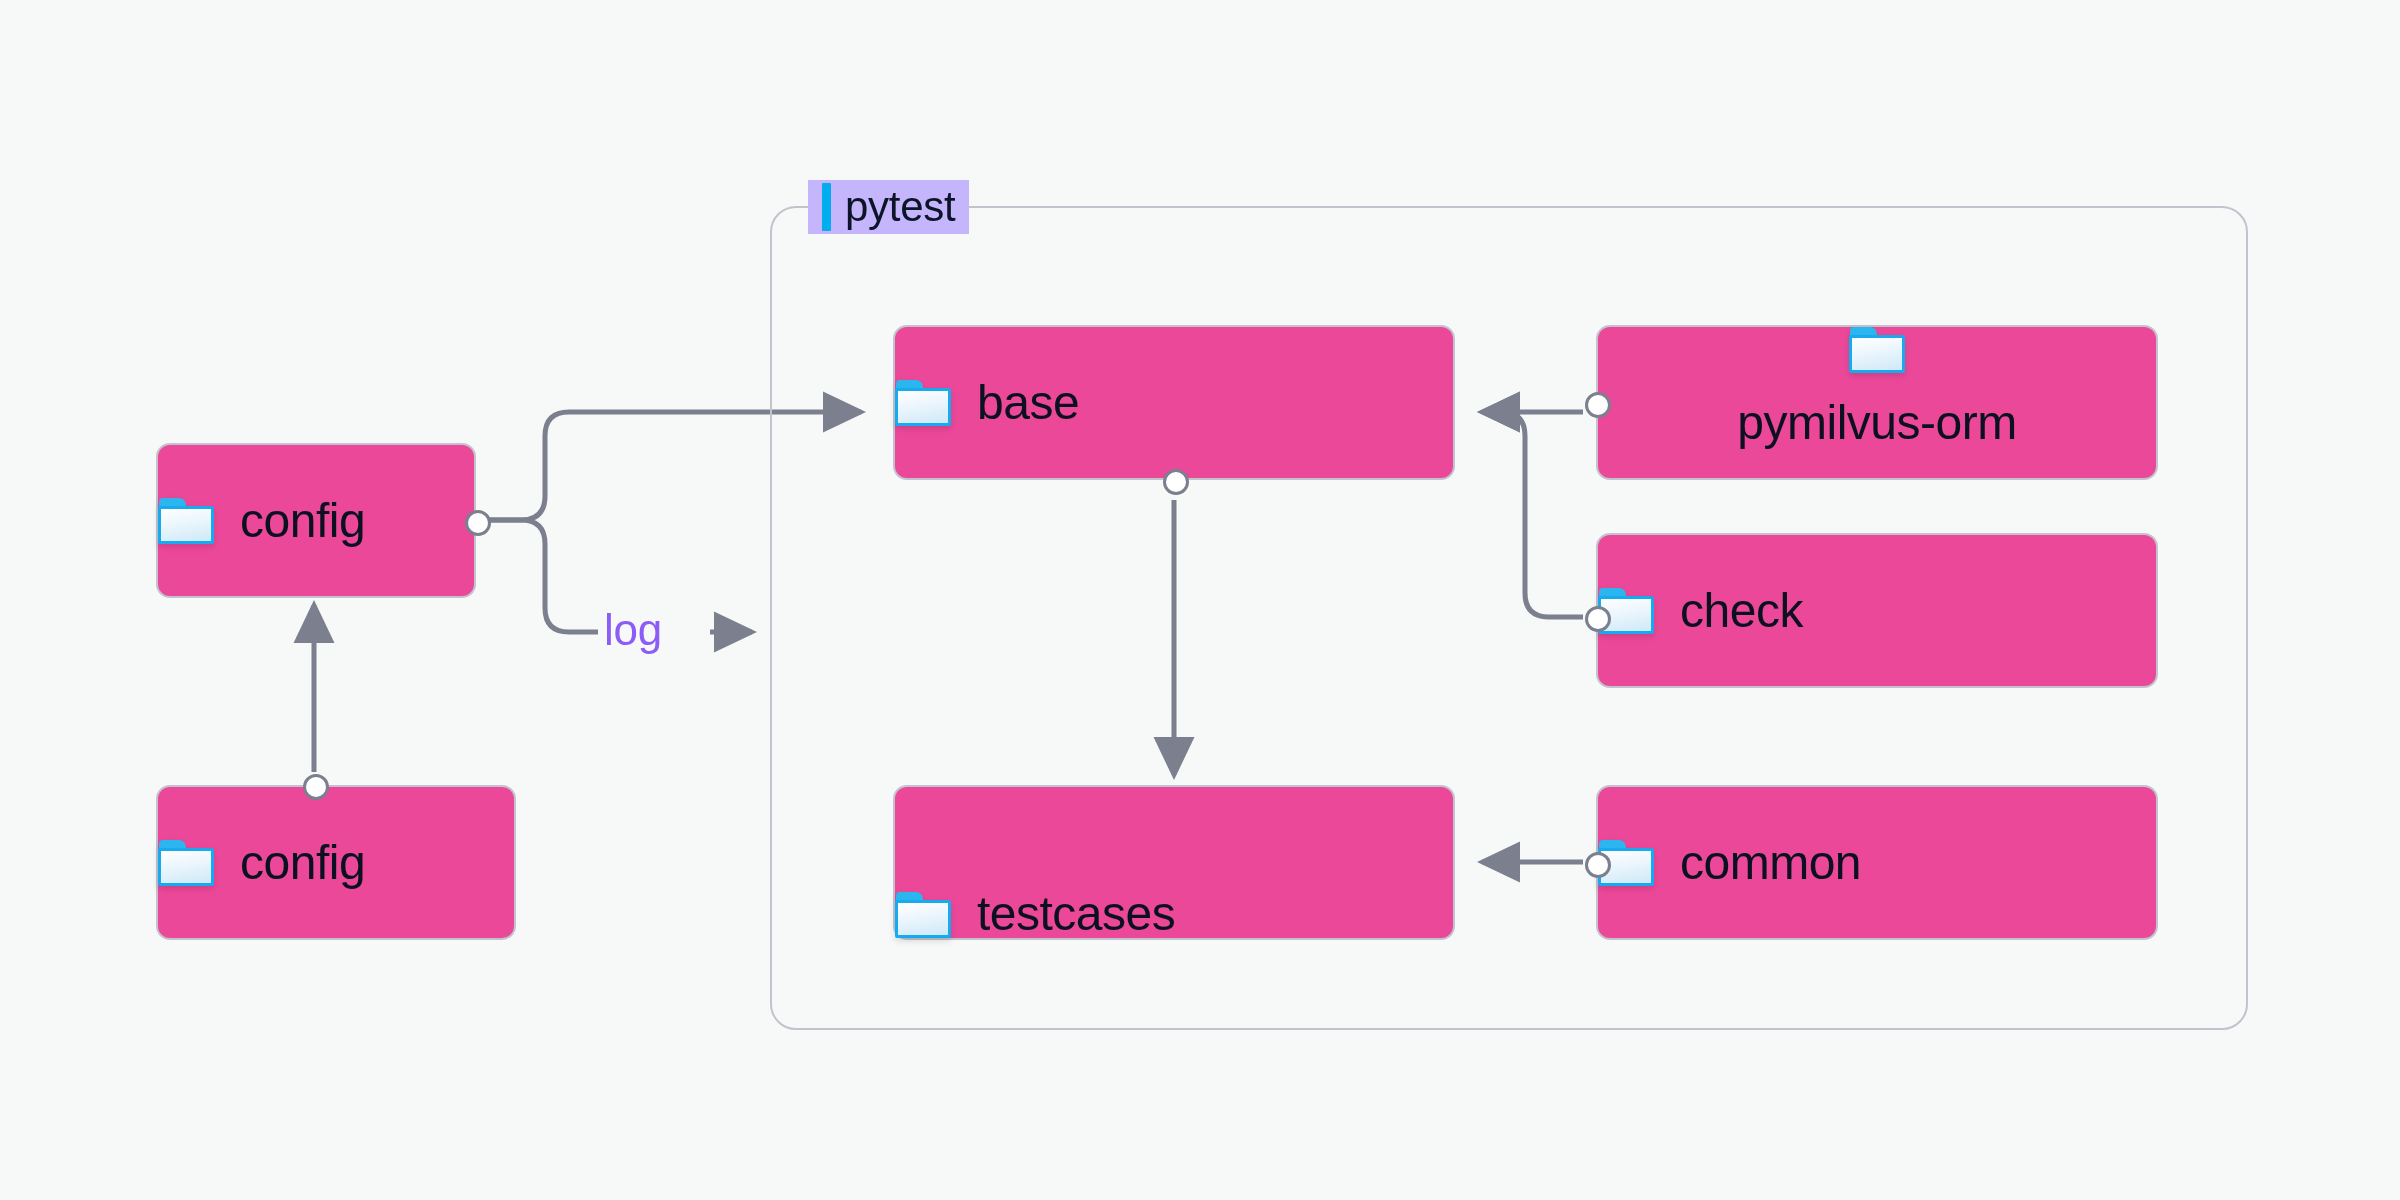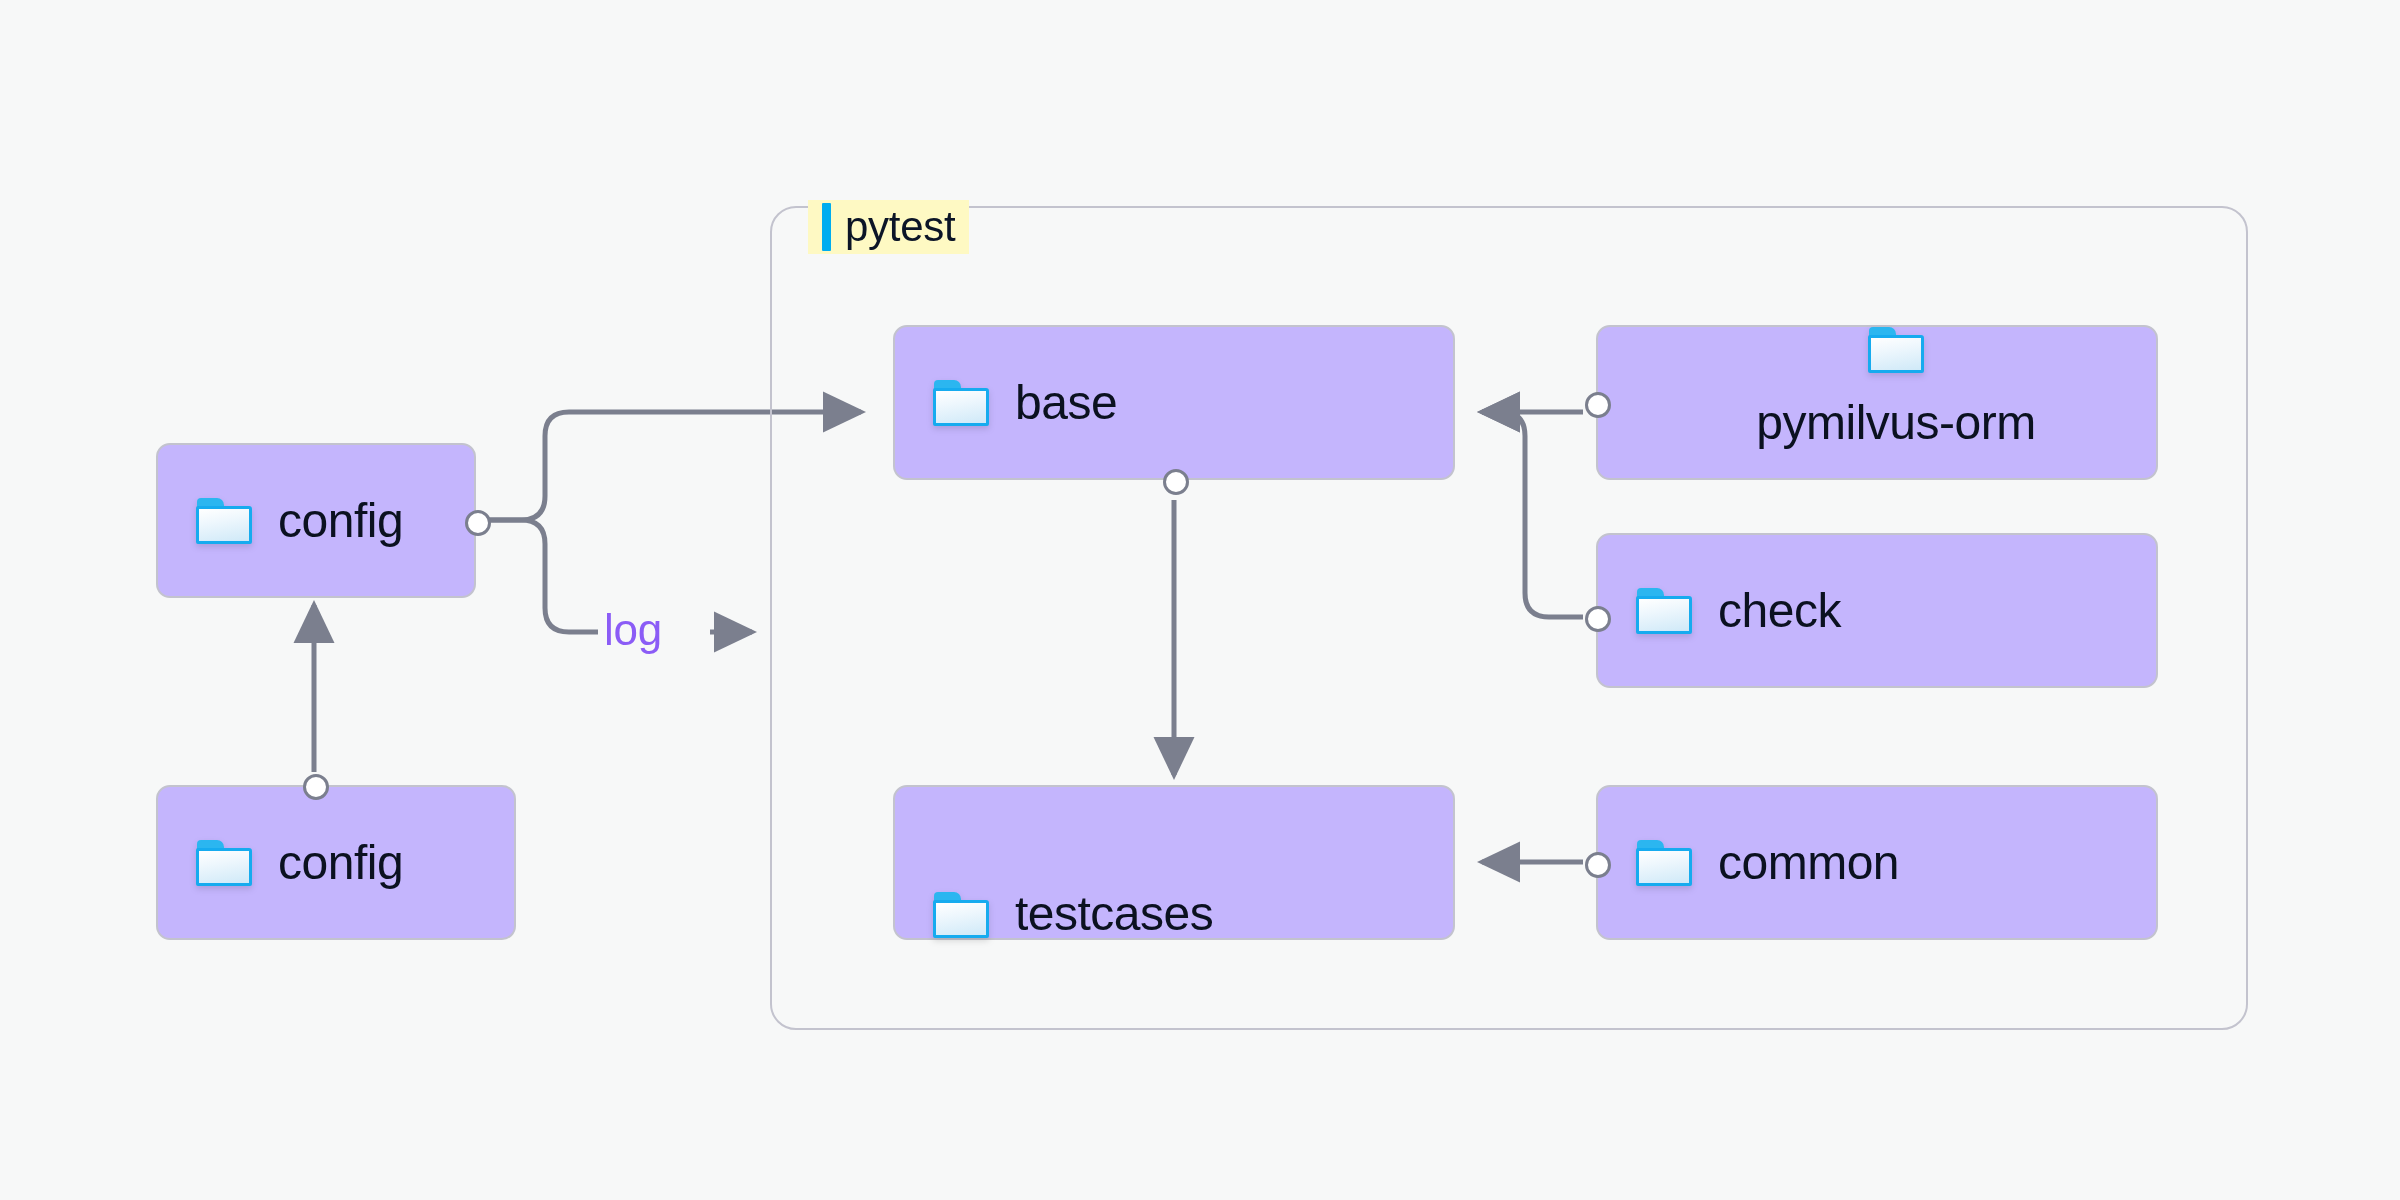--- a/index.html
+++ b/index.html
@@ -31,49 +31,47 @@
     border: 2px solid #c3c3ce;
     border-radius: 26px;
     background: transparent;
     box-sizing: border-box;
   }
   .group-label {
     position: absolute;
     display: flex;
     align-items: center;
     gap: 14px;
-    background: #fef9c3;
+    background: #c4b5fd;
     padding: 0 14px;
     height: 54px;
-    margin-top: 20px;
   }
   .group-accent {
     width: 9px;
     height: 48px;
     background: #00ADEF;
     border-radius: 1px;
     flex: none;
   }
   .group-title {
     font-size: 42px;
     color: #0c1527;
     letter-spacing: -0.3px;
     white-space: nowrap;
   }
 
   
   .node {
     position: absolute;
     box-sizing: border-box;
-    background: #c4b5fd;
+    background: #ec4899;
     border: 2px solid #c3c3ce;
     border-radius: 14px;
     display: flex;
     align-items: center;
-    padding-left: 38px;
     gap: 26px;
   }
   .node-label {
     font-size: 48px;
     color: #0b1120;
     letter-spacing: -0.5px;
     white-space: nowrap;
     line-height: 1;
   }
 

